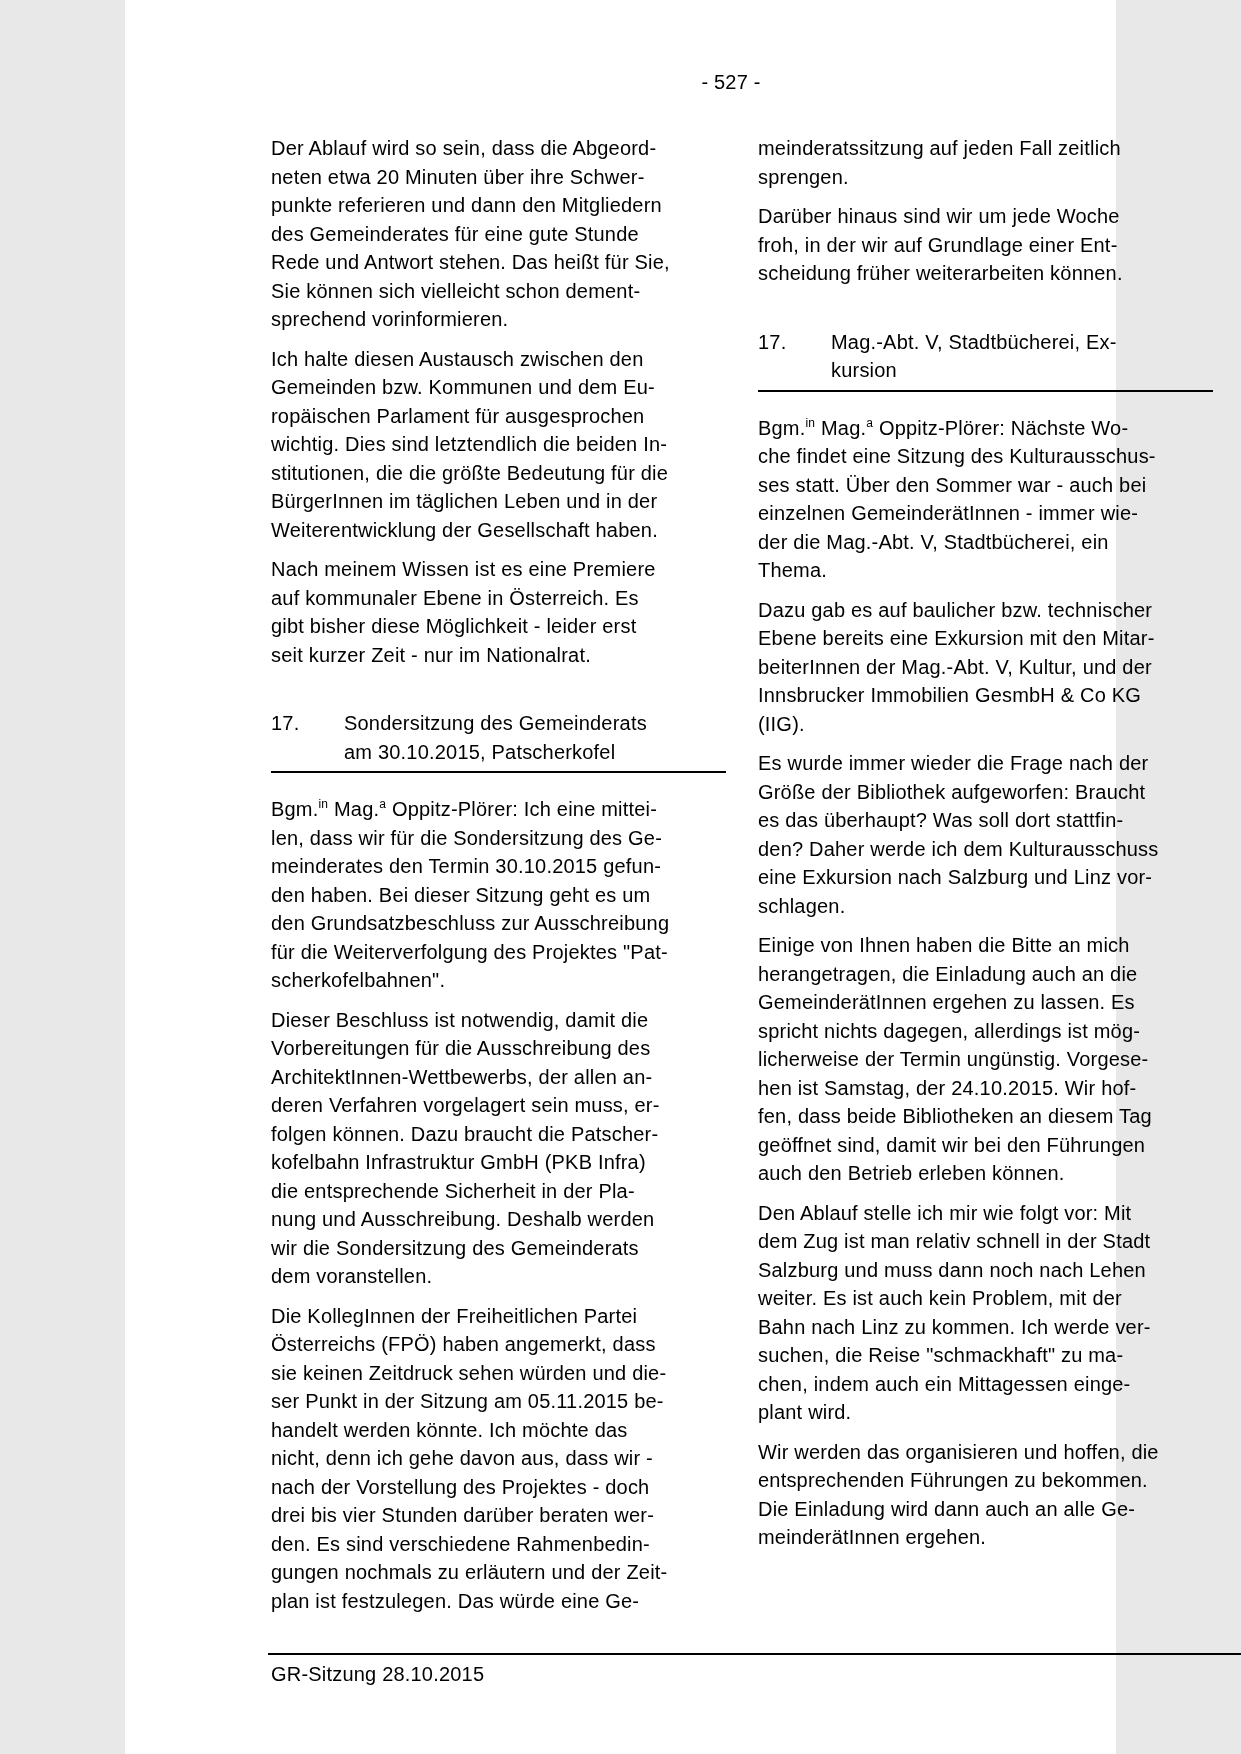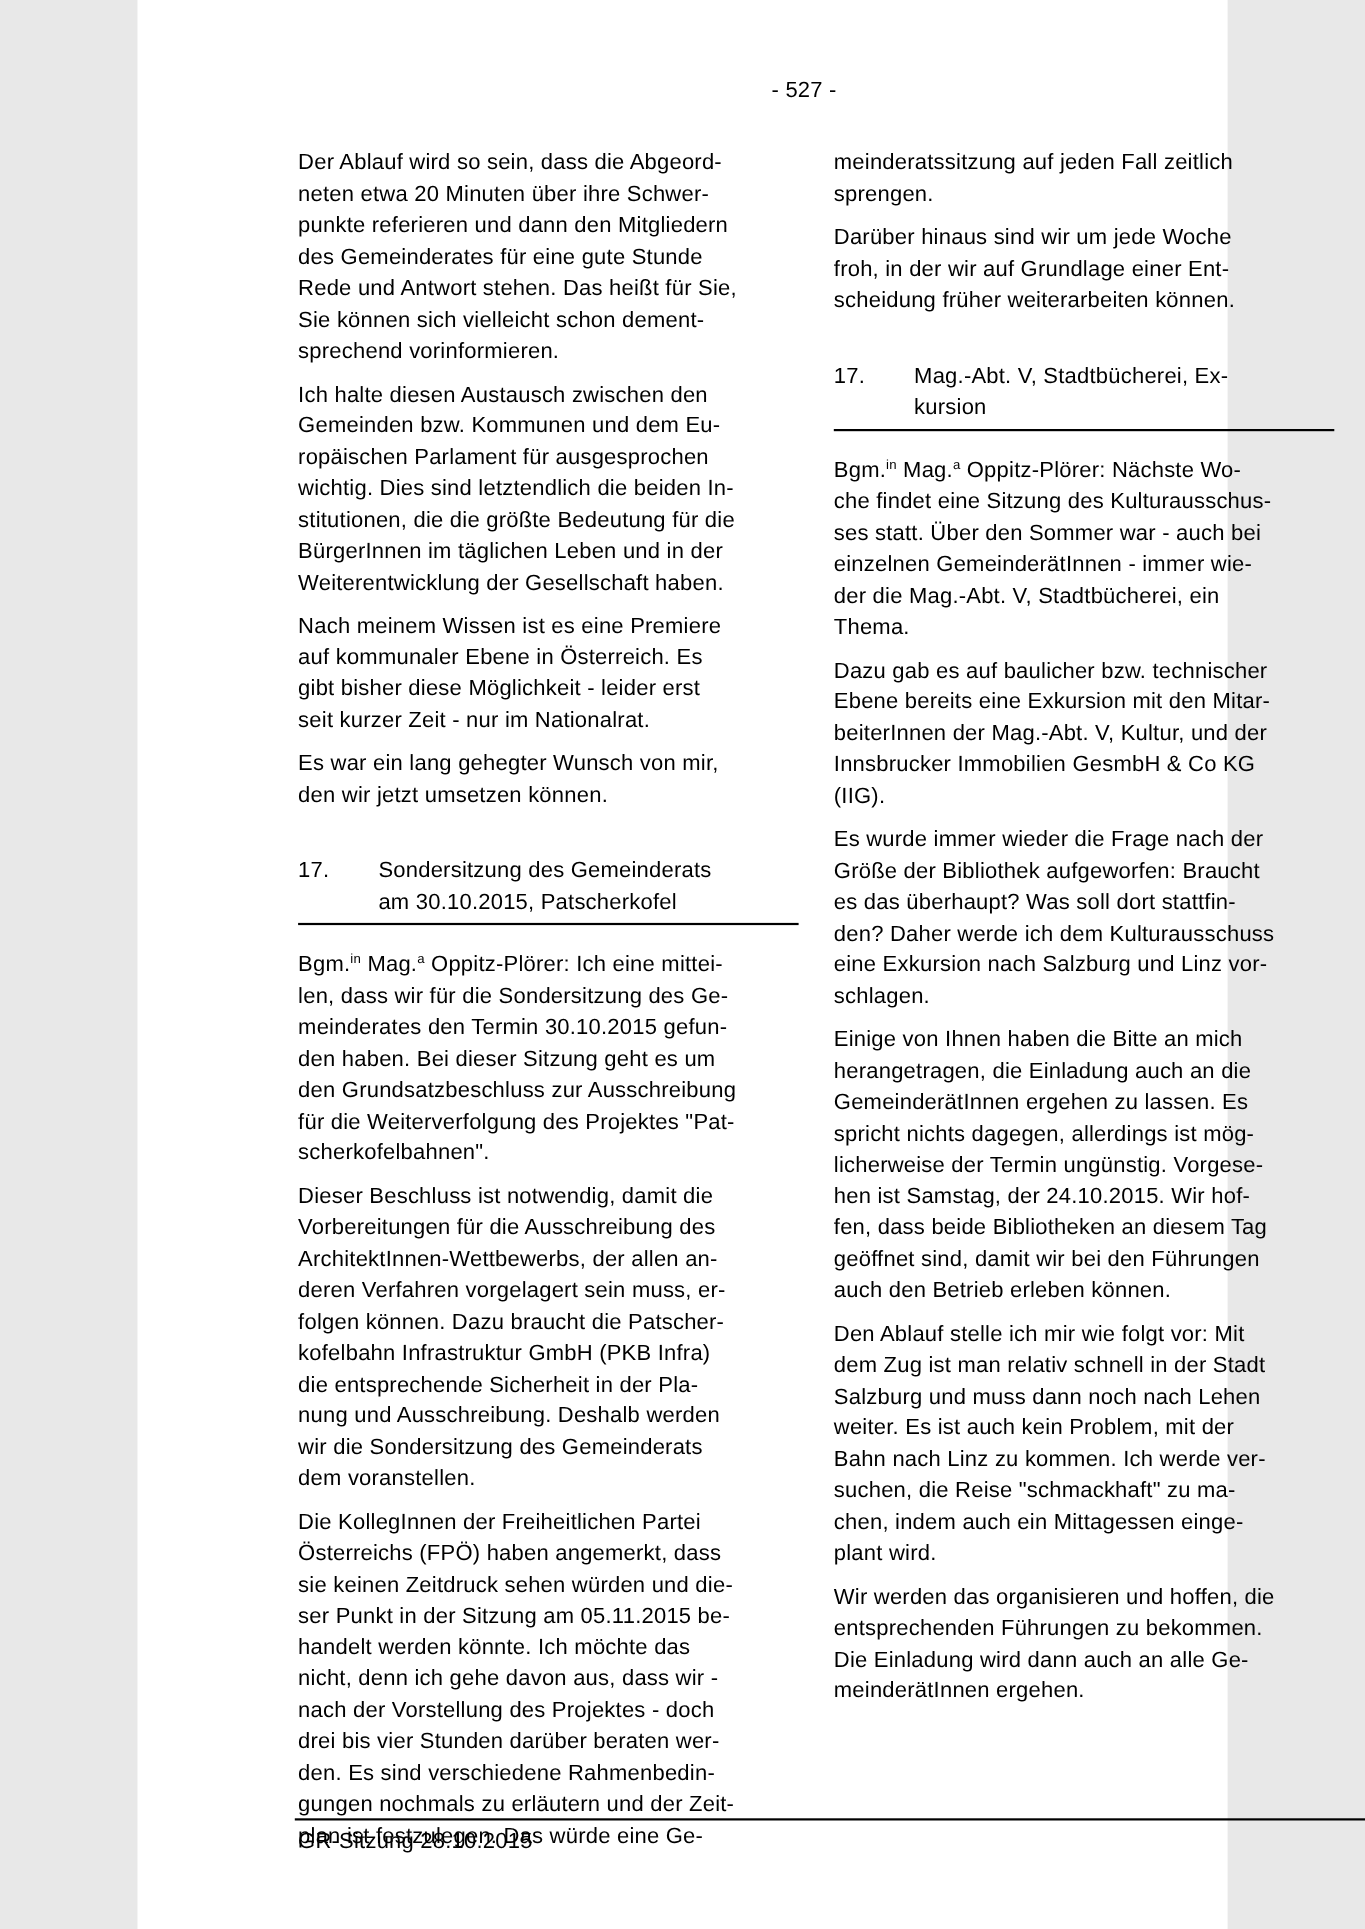--- a/index.html
+++ b/index.html
@@ -66,21 +66,20 @@
 <body>
 
 <div class="page">
   <div class="page-number">- 527 -</div>
 
   <div class="columns">
     <div class="col">
         <div class="para">Der Ablauf wird so sein, dass die Abgeord-<br>neten etwa 20 Minuten über ihre Schwer-<br>punkte referieren und dann den Mitgliedern<br>des Gemeinderates für eine gute Stunde<br>Rede und Antwort stehen. Das heißt für Sie,<br>Sie können sich vielleicht schon dement-<br>sprechend vorinformieren.</div>
         <div class="para">Ich halte diesen Austausch zwischen den<br>Gemeinden bzw. Kommunen und dem Eu-<br>ropäischen Parlament für ausgesprochen<br>wichtig. Dies sind letztendlich die beiden In-<br>stitutionen, die die größte Bedeutung für die<br>BürgerInnen im täglichen Leben und in der<br>Weiterentwicklung der Gesellschaft haben.</div>
         <div class="para">Nach meinem Wissen ist es eine Premiere<br>auf kommunaler Ebene in Österreich. Es<br>gibt bisher diese Möglichkeit - leider erst<br>seit kurzer Zeit - nur im Nationalrat.</div>
-        <div class="para">Es war ein lang gehegter Wunsch von mir,<br>den wir jetzt umsetzen können.</div>
         <div class="heading">
           <span class="h-num">17.</span>
           <span class="h-body">Sondersitzung des Gemeinderats<br>am 30.10.2015, Patscherkofel</span>
         </div>
         <div class="para"><span>Bgm.</span><sup>in</sup><span> Mag.</span><sup>a</sup><span> Oppitz-Plörer: Ich eine mittei-</span><br>len, dass wir für die Sondersitzung des Ge-<br>meinderates den Termin 30.10.2015 gefun-<br>den haben. Bei dieser Sitzung geht es um<br>den Grundsatzbeschluss zur Ausschreibung<br>für die Weiterverfolgung des Projektes "Pat-<br>scherkofelbahnen".</div>
         <div class="para">Dieser Beschluss ist notwendig, damit die<br>Vorbereitungen für die Ausschreibung des<br>ArchitektInnen-Wettbewerbs, der allen an-<br>deren Verfahren vorgelagert sein muss, er-<br>folgen können. Dazu braucht die Patscher-<br>kofelbahn Infrastruktur GmbH (PKB Infra)<br>die entsprechende Sicherheit in der Pla-<br>nung und Ausschreibung. Deshalb werden<br>wir die Sondersitzung des Gemeinderats<br>dem voranstellen.</div>
         <div class="para">Die KollegInnen der Freiheitlichen Partei<br>Österreichs (FPÖ) haben angemerkt, dass<br>sie keinen Zeitdruck sehen würden und die-<br>ser Punkt in der Sitzung am 05.11.2015 be-<br>handelt werden könnte. Ich möchte das<br>nicht, denn ich gehe davon aus, dass wir -<br>nach der Vorstellung des Projektes - doch<br>drei bis vier Stunden darüber beraten wer-<br>den. Es sind verschiedene Rahmenbedin-<br>gungen nochmals zu erläutern und der Zeit-<br>plan ist festzulegen. Das würde eine Ge-</div>
       </div>
     <div class="col">
         <div class="para">meinderatssitzung auf jeden Fall zeitlich<br>sprengen.</div>

